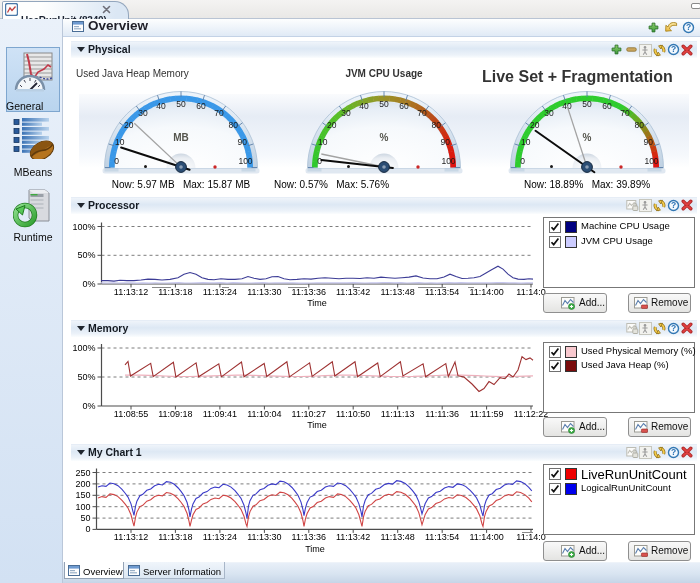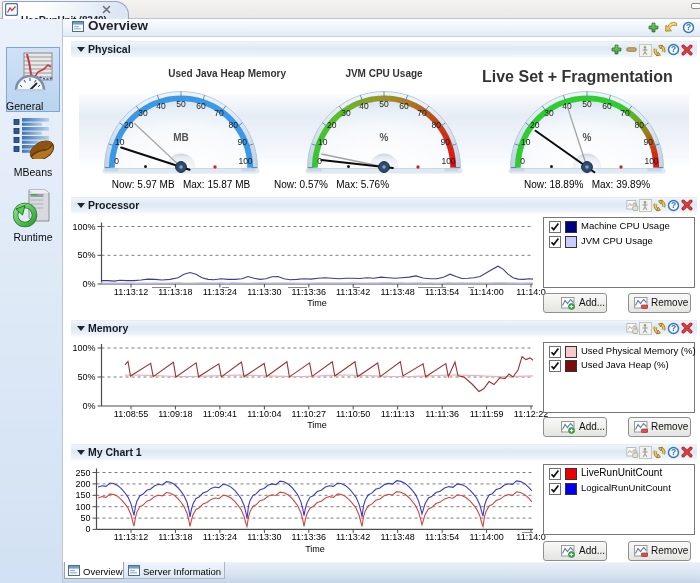--- a/index.html
+++ b/index.html
@@ -151,21 +151,21 @@
   </svg>
 <svg style="position:absolute;left:666.5px;top:43.0px" width="13" height="13" viewBox="0 0 13 13">
     <circle cx="6.5" cy="6.5" r="5" fill="#f2f8fd" stroke="#3277b3" stroke-width="1.4"></circle>
     <text x="6.5" y="9.4" font-size="8.5" font-weight="bold" fill="#2e74b5" text-anchor="middle" font-family="Liberation Sans">?</text>
   </svg>
 <svg style="position:absolute;left:681px;top:43.5px" width="12" height="12" viewBox="0 0 12 12">
     <path d="M2.2 2.2 L9.8 9.8 M9.8 2.2 L2.2 9.8" stroke="#b02a2a" stroke-width="3.4" stroke-linecap="round"></path>
     <path d="M2.4 2.4 L9.6 9.6 M9.6 2.4 L2.4 9.6" stroke="#e04040" stroke-width="1.8" stroke-linecap="round"></path>
   </svg>
 <div class="abs" style="left:79px;top:94px;width:610px;height:74px;background:linear-gradient(rgba(234,239,247,0.25) 0%,#e6ecf5 30%,#f5f8fc 82%,#ffffff 100%)"></div>
-<div class="abs" style="left:76px;top:68px;width:210px;text-align:right;font-size:10px;font-weight:bold;color:#333">Used Java Heap Memory</div>
+<div class="abs" style="left:76px;top:68px;width:210px;text-align:left;font-size:10px;font-weight:normal;color:#333">Used Java Heap Memory</div>
 <div class="abs" style="left:279px;top:68px;width:210px;text-align:center;font-size:10px;font-weight:bold;color:#333">JVM CPU Usage</div>
 <div class="abs" style="left:482px;top:68px;width:210px;text-align:left;font-size:16px;font-weight:bold;color:#333">Live Set + Fragmentation</div>
 <svg class="abs" style="left:63px;top:58px" width="637" height="139" viewBox="63 58 637 139">
     <defs>
 <linearGradient id="rima" x1="0" y1="0" x2="0" y2="1">
  <stop offset="0" stop-color="#eff5fb"></stop>
         <stop offset="0.55" stop-color="#d6e2ee"></stop>
         <stop offset="1" stop-color="#bfd1e2"></stop>
 </linearGradient>
 <linearGradient id="sholda" x1="0" y1="0" x2="0" y2="1">
@@ -727,21 +727,21 @@
     <polyline points="98.0,487.1 102.0,485.7 106.0,486.4 110.0,483.0 114.0,483.7 118.0,485.7 122.0,489.3 125.0,493.0 128.0,497.1 131.0,503.9 133.0,511.6 134.0,515.3 135.5,506.4 136.9,501.2 139.9,495.7 142.8,494.3 146.8,490.3 150.7,488.9 154.6,485.7 158.6,484.3 162.5,485.0 166.4,481.6 170.4,482.3 174.3,484.3 178.2,488.0 181.2,491.6 184.1,495.7 187.1,502.5 189.0,510.3 190.0,516.9 191.5,509.1 193.0,503.9 196.0,498.4 199.0,497.1 203.0,493.0 207.0,491.6 211.0,488.4 215.0,487.1 219.0,487.7 223.0,484.3 227.0,485.0 231.0,487.1 235.0,490.7 238.0,494.3 241.0,498.4 244.0,505.3 246.0,513.0 247.0,518.5 248.5,506.0 250.0,500.7 253.0,495.3 256.0,493.9 260.0,489.8 264.0,488.4 268.0,485.2 272.0,483.9 276.0,484.6 280.0,481.1 284.0,481.8 288.0,483.9 292.0,487.5 295.0,491.2 298.0,495.3 301.0,502.1 303.0,509.8 304.0,515.7 305.5,507.8 307.1,502.5 310.1,497.1 313.2,495.7 317.2,491.6 321.3,490.3 325.4,487.1 329.4,485.7 333.5,486.4 337.6,483.0 341.6,483.7 345.7,485.7 349.8,489.3 352.8,493.0 355.9,497.1 358.9,503.9 361.0,511.6 362.0,516.9 363.6,505.5 365.2,500.3 368.3,494.8 371.5,493.4 375.7,489.3 379.9,488.0 384.1,484.8 388.3,483.4 392.5,484.1 396.7,480.7 400.9,481.4 405.2,483.4 409.4,487.1 412.5,490.7 415.7,494.8 418.8,501.6 420.9,509.4 422.0,513.9 423.6,508.7 425.2,503.5 428.4,498.0 431.6,496.6 435.9,492.5 440.2,491.2 444.5,488.0 448.8,486.6 453.0,487.3 457.3,483.9 461.6,484.6 465.9,486.6 470.2,490.3 473.4,493.9 476.6,498.0 479.8,504.8 481.9,512.6 483.0,516.2 484.5,505.7 486.1,500.5 489.1,495.0 492.2,493.7 496.2,489.6 500.3,488.2 504.4,485.0 508.4,483.7 512.5,484.3 516.6,480.9 520.6,481.6 524.7,483.7 528.8,487.3 531.8,490.9" fill="none" stroke="#3a3ac8" stroke-width="1.1"></polyline>
     <polyline points="98.0,498.0 102.0,496.6 106.0,497.3 110.0,493.9 114.0,494.6 118.0,496.6 122.0,500.3 125.0,503.9 128.0,508.0 131.0,514.8 133.0,522.6 134.0,526.2 135.5,517.3 136.9,512.1 139.9,506.6 142.8,505.3 146.8,501.2 150.7,499.8 154.6,496.6 158.6,495.3 162.5,495.9 166.4,492.5 170.4,493.2 174.3,495.3 178.2,498.9 181.2,502.5 184.1,506.6 187.1,513.5 189.0,521.2 190.0,526.4 191.5,520.1 193.0,514.8 196.0,509.4 199.0,508.0 203.0,503.9 207.0,502.5 211.0,499.4 215.0,498.0 219.0,498.7 223.0,495.3 227.0,495.9 231.0,498.0 235.0,501.6 238.0,505.3 241.0,509.4 244.0,516.2 246.0,523.9 247.0,526.4 248.5,516.9 250.0,511.6 253.0,506.2 256.0,504.8 260.0,500.7 264.0,499.4 268.0,496.2 272.0,494.8 276.0,495.5 280.0,492.1 284.0,492.8 288.0,494.8 292.0,498.4 295.0,502.1 298.0,506.2 301.0,513.0 303.0,520.8 304.0,526.4 305.5,518.7 307.1,513.5 310.1,508.0 313.2,506.6 317.2,502.5 321.3,501.2 325.4,498.0 329.4,496.6 333.5,497.3 337.6,493.9 341.6,494.6 345.7,496.6 349.8,500.3 352.8,503.9 355.9,508.0 358.9,514.8 361.0,522.6 362.0,526.4 363.6,516.4 365.2,511.2 368.3,505.7 371.5,504.4 375.7,500.3 379.9,498.9 384.1,495.7 388.3,494.3 392.5,495.0 396.7,491.6 400.9,492.3 405.2,494.3 409.4,498.0 412.5,501.6 415.7,505.7 418.8,512.6 420.9,520.3 422.0,524.8 423.6,519.6 425.2,514.4 428.4,508.9 431.6,507.6 435.9,503.5 440.2,502.1 444.5,498.9 448.8,497.5 453.0,498.2 457.3,494.8 461.6,495.5 465.9,497.5 470.2,501.2 473.4,504.8 476.6,508.9 479.8,515.7 481.9,523.5 483.0,526.4 484.5,516.7 486.1,511.4 489.1,506.0 492.2,504.6 496.2,500.5 500.3,499.1 504.4,495.9 508.4,494.6 512.5,495.3 516.6,491.8 520.6,492.5 524.7,494.6 528.8,498.2 531.8,501.9" fill="none" stroke="#d04545" stroke-width="1.1"></polyline>
     <line x1="522" y1="532.5" x2="533" y2="532.5" stroke="#8a8a8a" stroke-width="1"></line>
   </svg>
 <div style="position:absolute;left:543px;top:464px;width:152px;height:71px;background:#fff;border:1px solid #777;box-sizing:border-box"></div>
 <svg style="position:absolute;left:549px;top:468px" width="12" height="12" viewBox="0 0 12 12">
     <rect x="0.5" y="0.5" width="11" height="11" fill="#ffffff" stroke="#707070" stroke-width="1"></rect>
     <path d="M2.5 6.2 L4.7 8.6 L9.4 2.6" fill="none" stroke="#111" stroke-width="1.7"></path>
   </svg>
 <div style="position:absolute;left:565px;top:468px;width:12px;height:12px;background:#ee0000;border:1px solid #333;box-sizing:border-box"></div>
-<div style="position:absolute;left:581px;top:467px;font-size:10px;color:#000;white-space:nowrap">LiveRunUnitCount</div>
+<div style="position:absolute;left:581px;top:467px;font-size:13px;color:#000;white-space:nowrap">LiveRunUnitCount</div>
 <svg style="position:absolute;left:549px;top:482.5px" width="12" height="12" viewBox="0 0 12 12">
     <rect x="0.5" y="0.5" width="11" height="11" fill="#ffffff" stroke="#707070" stroke-width="1"></rect>
     <path d="M2.5 6.2 L4.7 8.6 L9.4 2.6" fill="none" stroke="#111" stroke-width="1.7"></path>
   </svg>
 <div style="position:absolute;left:565px;top:482.5px;width:12px;height:12px;background:#0000ee;border:1px solid #333;box-sizing:border-box"></div>
 <div style="position:absolute;left:581px;top:481.5px;font-size:9.5px;color:#000;white-space:nowrap">LogicalRunUnitCount</div>
 <div style="position:absolute;left:543px;top:540.5px;width:64px;height:20px;background:linear-gradient(#f9f9f9,#e4e4e2);border:1px solid #8f8f8f;border-radius:3px;box-sizing:border-box"></div>
 <svg style="position:absolute;left:561px;top:543.5px" width="14" height="14" viewBox="0 0 14 14">
     <rect x="0.5" y="1.5" width="12.5" height="10.5" fill="#fdfdfb" stroke="#9a9a93" stroke-width="1"></rect>
     <polyline points="1.5,9.5 4,4.5 6.5,7.5 9.5,3.5 12.5,6.5" fill="none" stroke="#5b7fae" stroke-width="1.1"></polyline>

